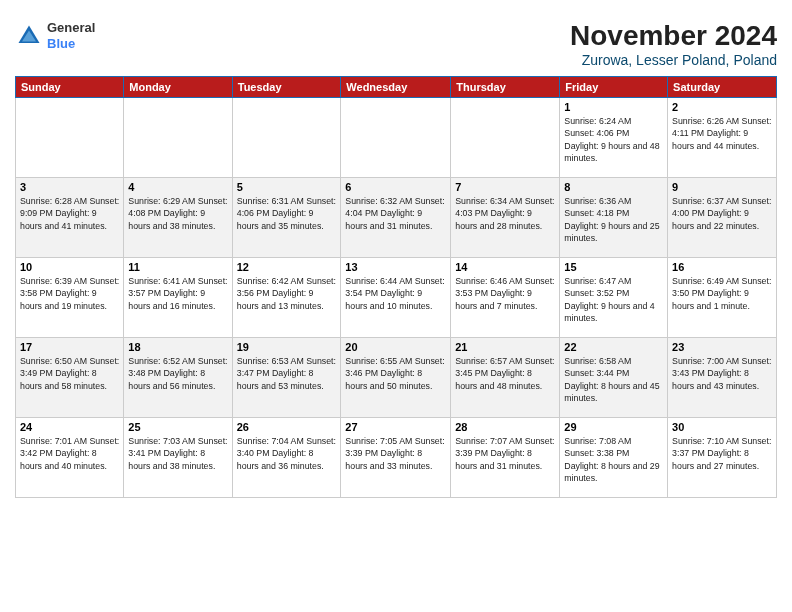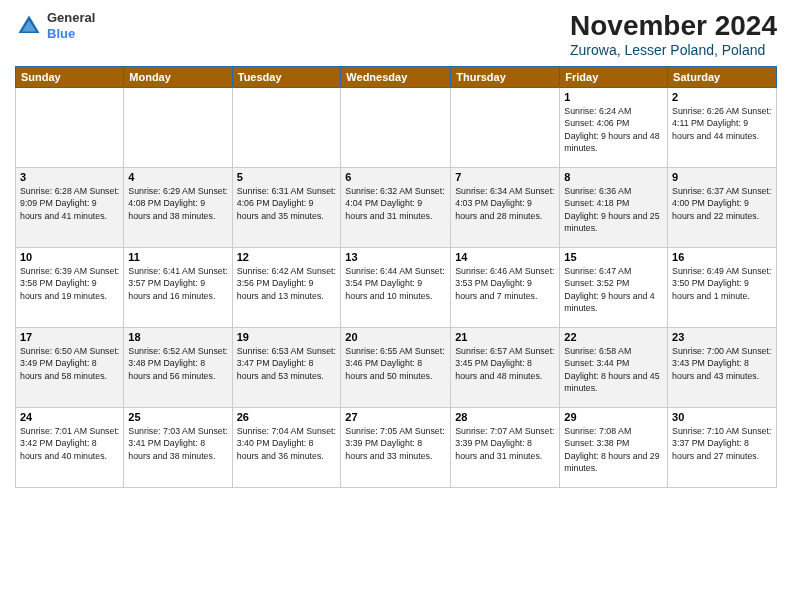--- a/index.html
+++ b/index.html
@@ -6,21 +6,21 @@
     body {
       font-family: Arial, sans-serif;
       background: #fff;
       width: 792px;
       height: 612px;
       overflow: hidden;
     }
     .page {
       width: 792px;
       height: 612px;
-      padding: 10px 15px;
+      padding: 20px 15px;
     }
     .header {
       display: flex;
       justify-content: space-between;
       align-items: flex-start;
       margin-bottom: 8px;
     }
     .logo {
       display: flex;
       align-items: center;
@@ -31,21 +31,21 @@
       font-weight: bold;
       line-height: 1.2;
     }
     .logo-text .general { color: #333; }
     .logo-text .blue { color: #3b82f6; }
     .logo-icon {
       width: 28px;
       height: 28px;
     }
     .title-block {
-      text-align: left;
+      text-align: right;
     }
     .month-title {
       font-size: 28px;
       font-weight: bold;
       color: #222;
     }
     .location {
       font-size: 14px;
       color: #0c4a6e;
     }
@@ -76,21 +76,21 @@
       margin-bottom: 2px;
     }
     .day-info {
       font-size: 8.8px;
       color: #222;
       line-height: 1.4;
     }
     .empty { background: #f9f9f9; }
     tr:nth-child(odd) td { background: #fff; }
     tr:nth-child(even) td { background: #f2f2f2; }
-    .calendar thead tr th { background: #a16207; }
+    .calendar thead tr th { background: #b91c1c; }
   </style>
 </head>
 <body>
 
 <div class="page">
   <div class="header">
     <div class="logo">
       <svg class="logo-icon" viewBox="0 0 40 40">
         <polygon points="20,5 35,30 5,30" fill="#1a6bb5"></polygon>
         <polygon points="20,12 30,28 10,28" fill="#5aa0d8"></polygon>

